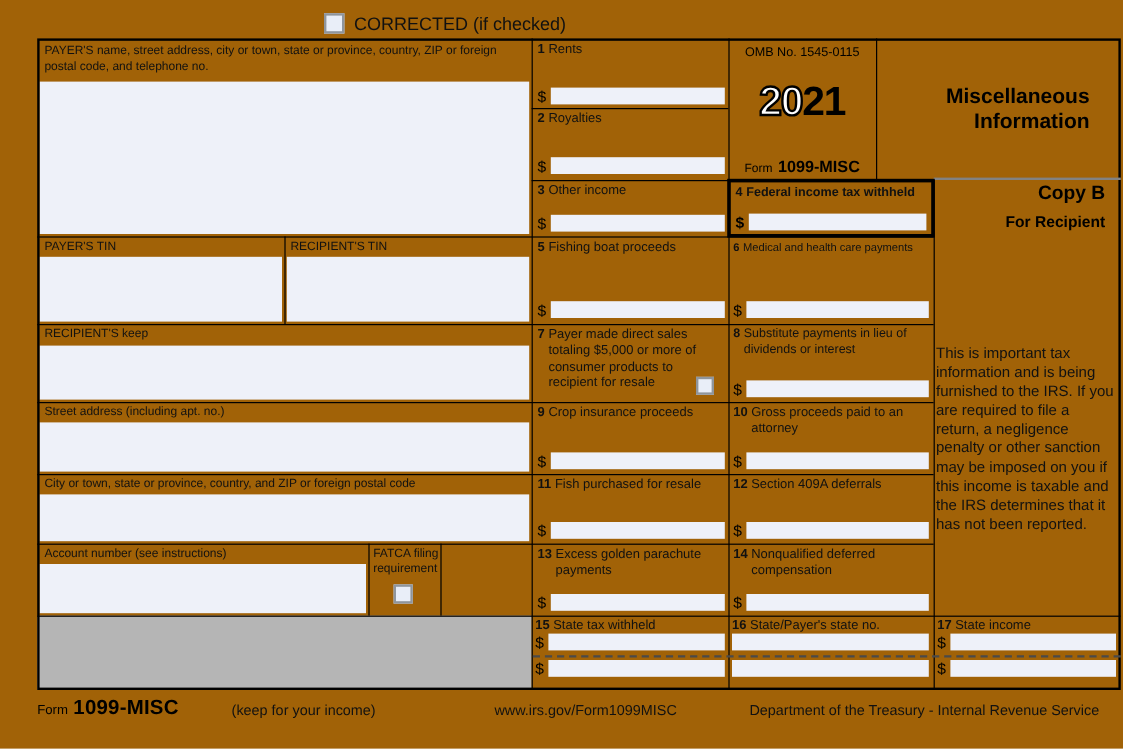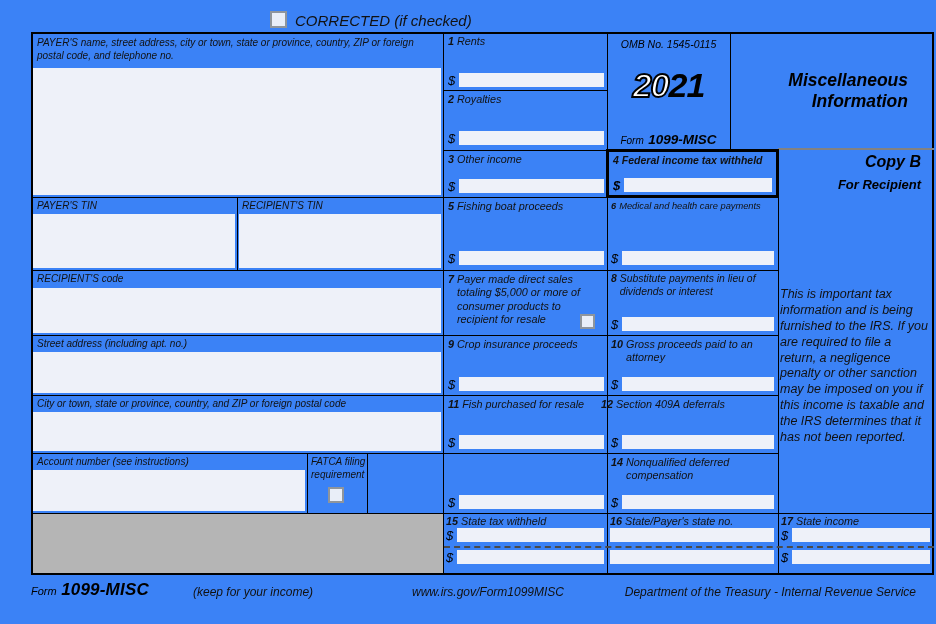--- a/index.html
+++ b/index.html
@@ -1,19 +1,19 @@
 <!DOCTYPE html>
 <html><head>
 <meta charset="utf-8">
 <style>
   * { margin:0; padding:0; box-sizing:border-box; }
   html,body { background:#ffffff; }
   .page {
-    position:relative; width:936px; height:624px; background:#3b82f6;
-    font-family:"Liberation Sans", sans-serif; color:#000; overflow:hidden;font-style:italic;
+    position:relative; width:936px; height:624px; background:#a16207;
+    font-family:"Liberation Sans", sans-serif; color:#000; overflow:hidden;
   }
   .abs { position:absolute; }
   .vline { position:absolute; width:1px; background:#000; }
   .hline { position:absolute; height:1px; background:#000; }
   .grayline { position:absolute; height:2px; background:#828282; }
   .dashline { position:absolute; border-top:2px dashed #4a4a4a; height:0; }
   .outer { position:absolute; border:2px solid #000; background:transparent; }
   .lbl { font-size:10px; line-height:1.25; color:#111; }
   .blabel { display:flex; font-size:10.8px; line-height:1.24; color:#111; }
   .blabel b { margin-right:3px; flex:0 0 auto; }
@@ -83,21 +83,21 @@
   <div class="hline" style="left:31px;  top:395px; width:747px;"></div>
   <div class="hline" style="left:31px;  top:453px; width:747px;"></div>
   <div class="hline" style="left:31px;  top:513px; width:903px;"></div>
   <div class="dashline" style="left:444px; top:546px; width:490px;"></div>
 
   <div class="abs" style="left:606px; top:149px; width:173px; height:49px; border:3px solid #000;"></div>
 
   <div class="abs lbl" style="left:37px; top:37px; width:402px;">PAYER'S name, street address, city or town, state or province, country, ZIP or foreign postal code, and telephone no.</div>
   <div class="abs lbl" style="left:37px; top:200px;">PAYER'S TIN</div>
   <div class="abs lbl" style="left:242px; top:200px;">RECIPIENT'S TIN</div>
-  <div class="abs lbl" style="left:37px; top:273px;">RECIPIENT'S code</div>
+  <div class="abs lbl" style="left:37px; top:273px;">RECIPIENT'S keep</div>
   <div class="abs lbl" style="left:37px; top:338px;">Street address (including apt. no.)</div>
   <div class="abs lbl" style="left:37px; top:398px; white-space:nowrap;">City or town, state or province, country, and ZIP or foreign postal code</div>
   <div class="abs lbl" style="left:37px; top:456px;">Account number (see instructions)</div>
   <div class="abs lbl" style="left:311px; top:456px; width:58px;">FATCA filing requirement</div>
   <div class="cb" style="left:328px; top:487px; width:16px; height:16px;"></div>
 
   <div class="abs omb" style="left:607px; top:38px; width:123px;">OMB No. 1545-0115</div>
   <div class="abs year" style="left:607px; top:68px; width:123px;">
     <span class="y-outline">20</span><span class="y-solid">21</span>
   </div>
@@ -201,29 +201,33 @@
 
   <div class="abs blabel" style="left:448px; top:398px; width:152px;">
     <b>11</b>
       <span>Fish purchased for resale</span>
   </div>
   <div class="abs mrow" style="left:448px; top:435px; width:156px;">
     <span class="dollar">$</span>
     <div class="mfield"></div>
   </div>
 
-  <div class="abs blabel" style="left:583px; top:398px; width:160px;justify-content:center;">
+  <div class="abs blabel" style="left:611px; top:398px; width:160px;">
     <b>12</b>
       <span>Section 409A deferrals</span>
   </div>
   <div class="abs mrow" style="left:611px; top:435px; width:163px;">
     <span class="dollar">$</span>
     <div class="mfield"></div>
   </div>
 
+  <div class="abs blabel" style="left:448px; top:456px; width:152px;">
+    <b>13</b>
+      <span>Excess golden parachute payments</span>
+  </div>
   <div class="abs mrow" style="left:448px; top:495px; width:156px;">
     <span class="dollar">$</span>
     <div class="mfield"></div>
   </div>
 
   <div class="abs blabel" style="left:611px; top:456px; width:160px;">
     <b>14</b>
       <span>Nonqualified deferred compensation</span>
   </div>
   <div class="abs mrow" style="left:611px; top:495px; width:163px;">

